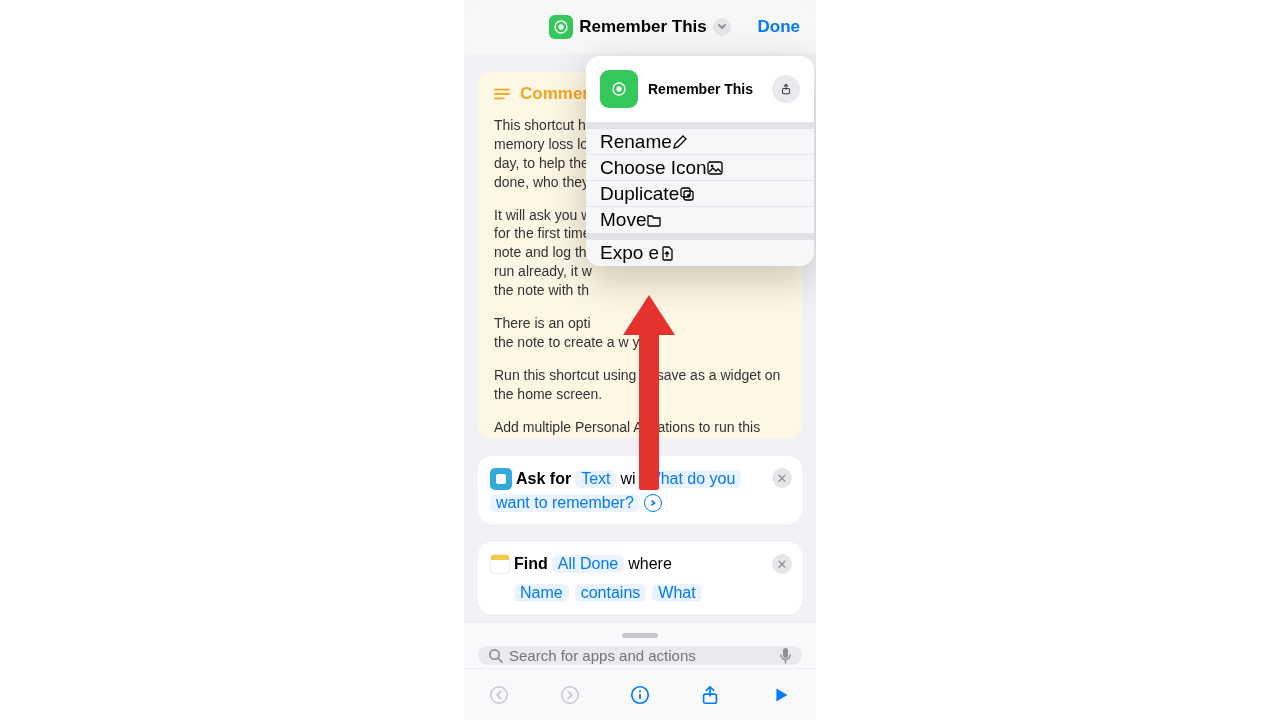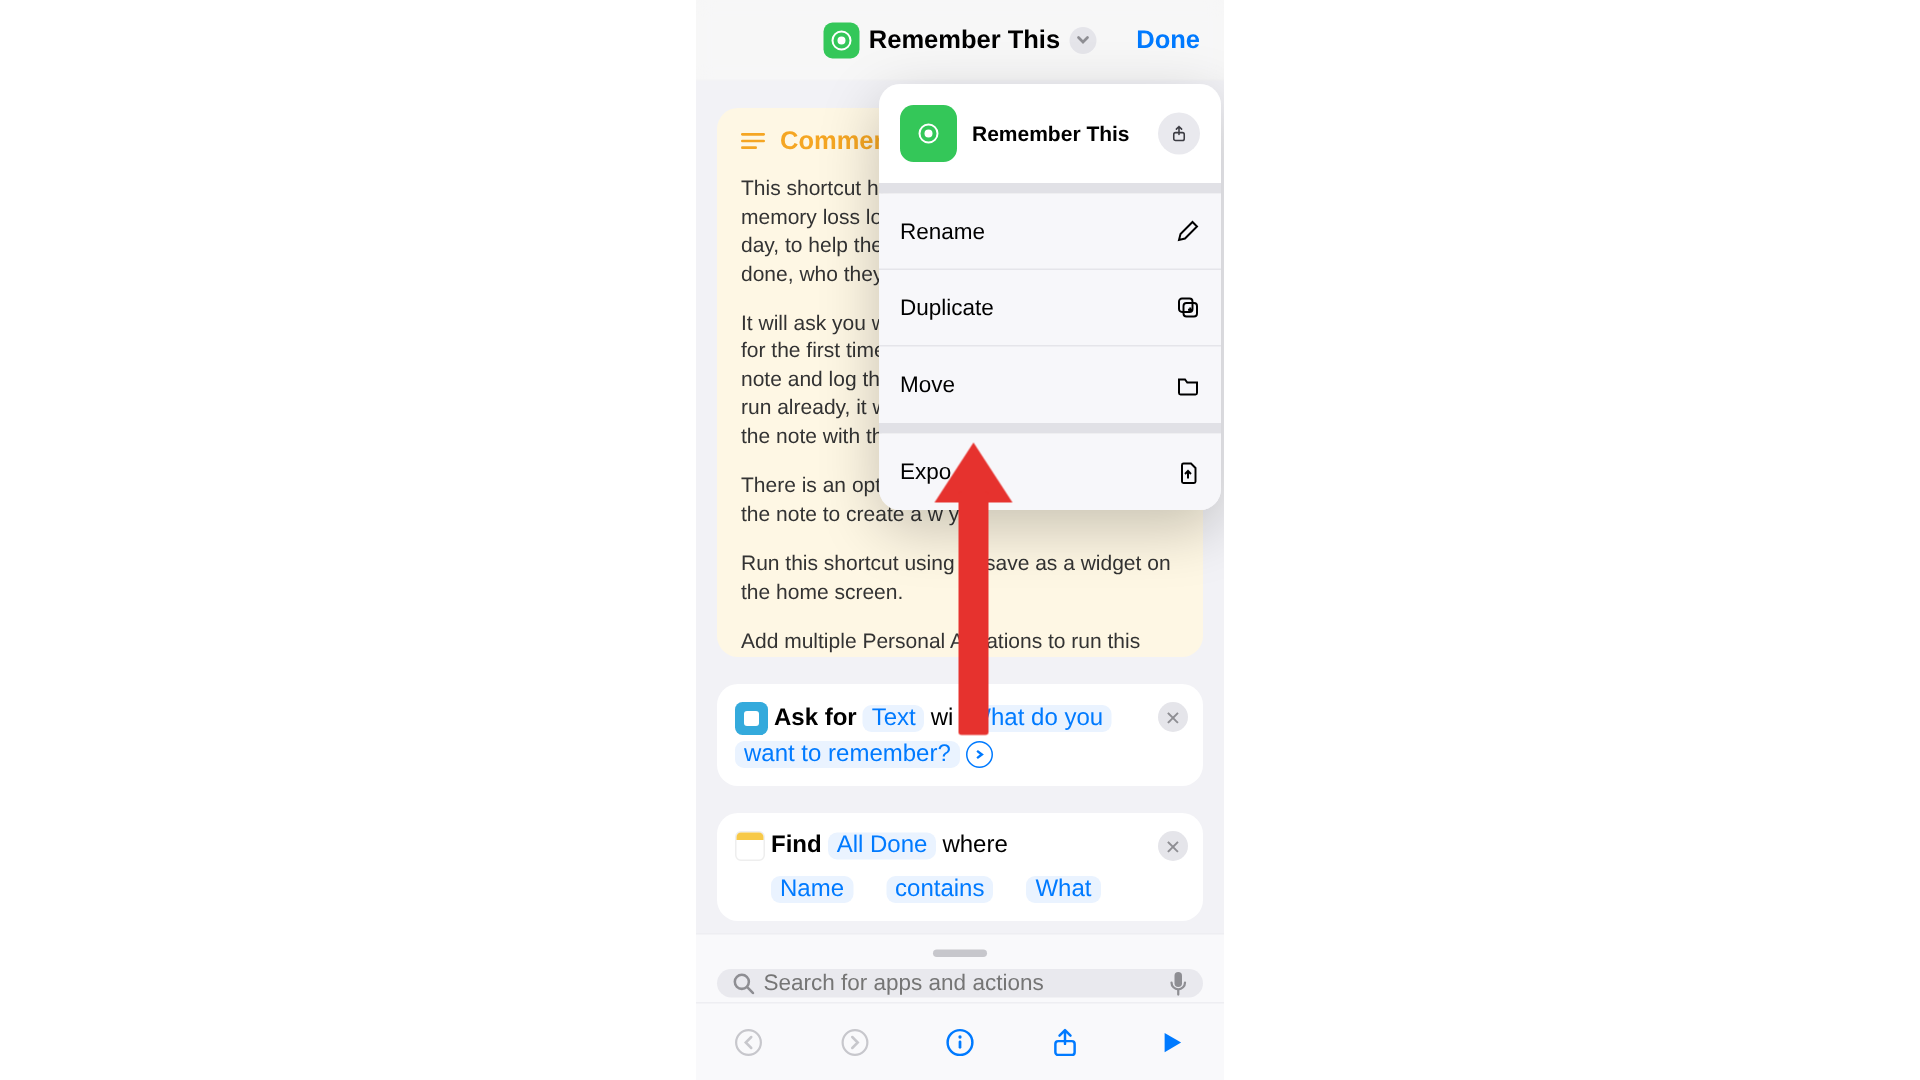--- a/index.html
+++ b/index.html
@@ -76,21 +76,21 @@
   .ask-icon .inner{width:10px;height:10px;border-radius:2px;background:#fff;}
   .token { color:#007aff; background:#eaf3ff; border-radius:6px; padding:0 6px; }
   .plain { color:#000; }
   .close-badge {
     position:absolute; right:10px; top:12px;
     width:20px;height:20px;border-radius:50%;background:#e5e5ea;
     display:flex;align-items:center;justify-content:center;color:#8e8e93;font-size:13px;
   }
   .circ-arrow{width:18px;height:18px;border-radius:50%;border:1.6px solid #007aff;display:inline-flex;align-items:center;justify-content:center;}
   .circ-arrow svg{width:8px;height:8px;stroke:#007aff;fill:none;stroke-width:2;}
-  .filter-row{display:flex;gap:22px;margin-top:10px;padding-left:24px;}
+  .filter-row{display:flex;gap:6px;margin-top:10px;padding-left:24px;}
   .filter-row .token{font-size:16px;}
   
   .search-area{
     position:absolute;bottom:52px;left:0;right:0;
     padding:10px 14px 3px;
     background:#f9f9fbdd;
     border-top:1px solid #e5e5ea88;
   }
   .grabber{width:36px;height:5px;background:#c7c7cc;border-radius:3px;margin:0 auto 8px;}
   .search-field{
@@ -120,22 +120,22 @@
   }
   .menu-app-icon{width:38px;height:38px;border-radius:9px;background:#34c759;display:flex;align-items:center;justify-content:center;}
   .menu-head .name{font-size:14px;font-weight:700;}
   .menu-head .share-badge{
     margin-left:auto;width:28px;height:28px;border-radius:50%;background:#e9e9ee;
     display:flex;align-items:center;justify-content:center;
   }
   .menu-group{background:#f7f7fa;}
   .menu-sep{height:7px;background:#e1e1e6;}
   .menu-item{
-    height:51px;padding:0 14px;display:flex;align-items:center;justify-content:space-between;
-    font-size:15px;color:#000;border-bottom:1px solid #e5e5ea;
+    height:26px;padding:0 14px;display:flex;align-items:center;
+    font-size:19px;color:#000;border-bottom:1px solid #e5e5ea;
   }
   .menu-item:last-child{border-bottom:0;}
   .menu-item svg{width:16px;height:16px;}
   
   .arrow{
     position:absolute;left:163px;top:295px;width:44px;height:195px;
   }
   .arrow .stem{position:absolute;top:33px;left:12px;width:20px;height:162px;background:#e6322e;border-radius:2px;}
   .arrow .head{
     position:absolute;top:0;left:-4px;width:0;height:0;
@@ -291,20 +291,28 @@
     </div>
     <div class="menu-sep"></div>
     <div class="menu-group">
       <div class="menu-item">
         <span>Rename</span>
         <svg viewBox="0 0 16 16">
             <path d="M2 14l1-4 8-8 3 3-8 8-4 1z" fill="none" stroke="#000" stroke-width="1.3"></path>
           </svg>
       </div>
       <div class="menu-item">
+        <span>Choose Icon</span>
+        <svg viewBox="0 0 16 16">
+            <rect x="1" y="2" width="14" height="12" rx="2" fill="none" stroke="#000" stroke-width="1.3"></rect>
+            <circle cx="5" cy="6" r="1.3" fill="#000"></circle>
+            <path d="M2 12l4-4 3 3 2-2 3 3" fill="none" stroke="#000" stroke-width="1.3"></path>
+          </svg>
+      </div>
+      <div class="menu-item">
         <span>Duplicate</span>
         <svg viewBox="0 0 16 16">
             <rect x="2" y="2" width="9" height="9" rx="2" fill="none" stroke="#000" stroke-width="1.3"></rect>
             <rect x="5" y="5" width="9" height="9" rx="2" fill="none" stroke="#000" stroke-width="1.3"></rect>
             <path d="M9.5 8v3M8 9.5h3" stroke="#000" stroke-width="1.3"></path>
           </svg>
       </div>
       <div class="menu-item">
         <span>Move</span>
         <svg viewBox="0 0 16 16">

